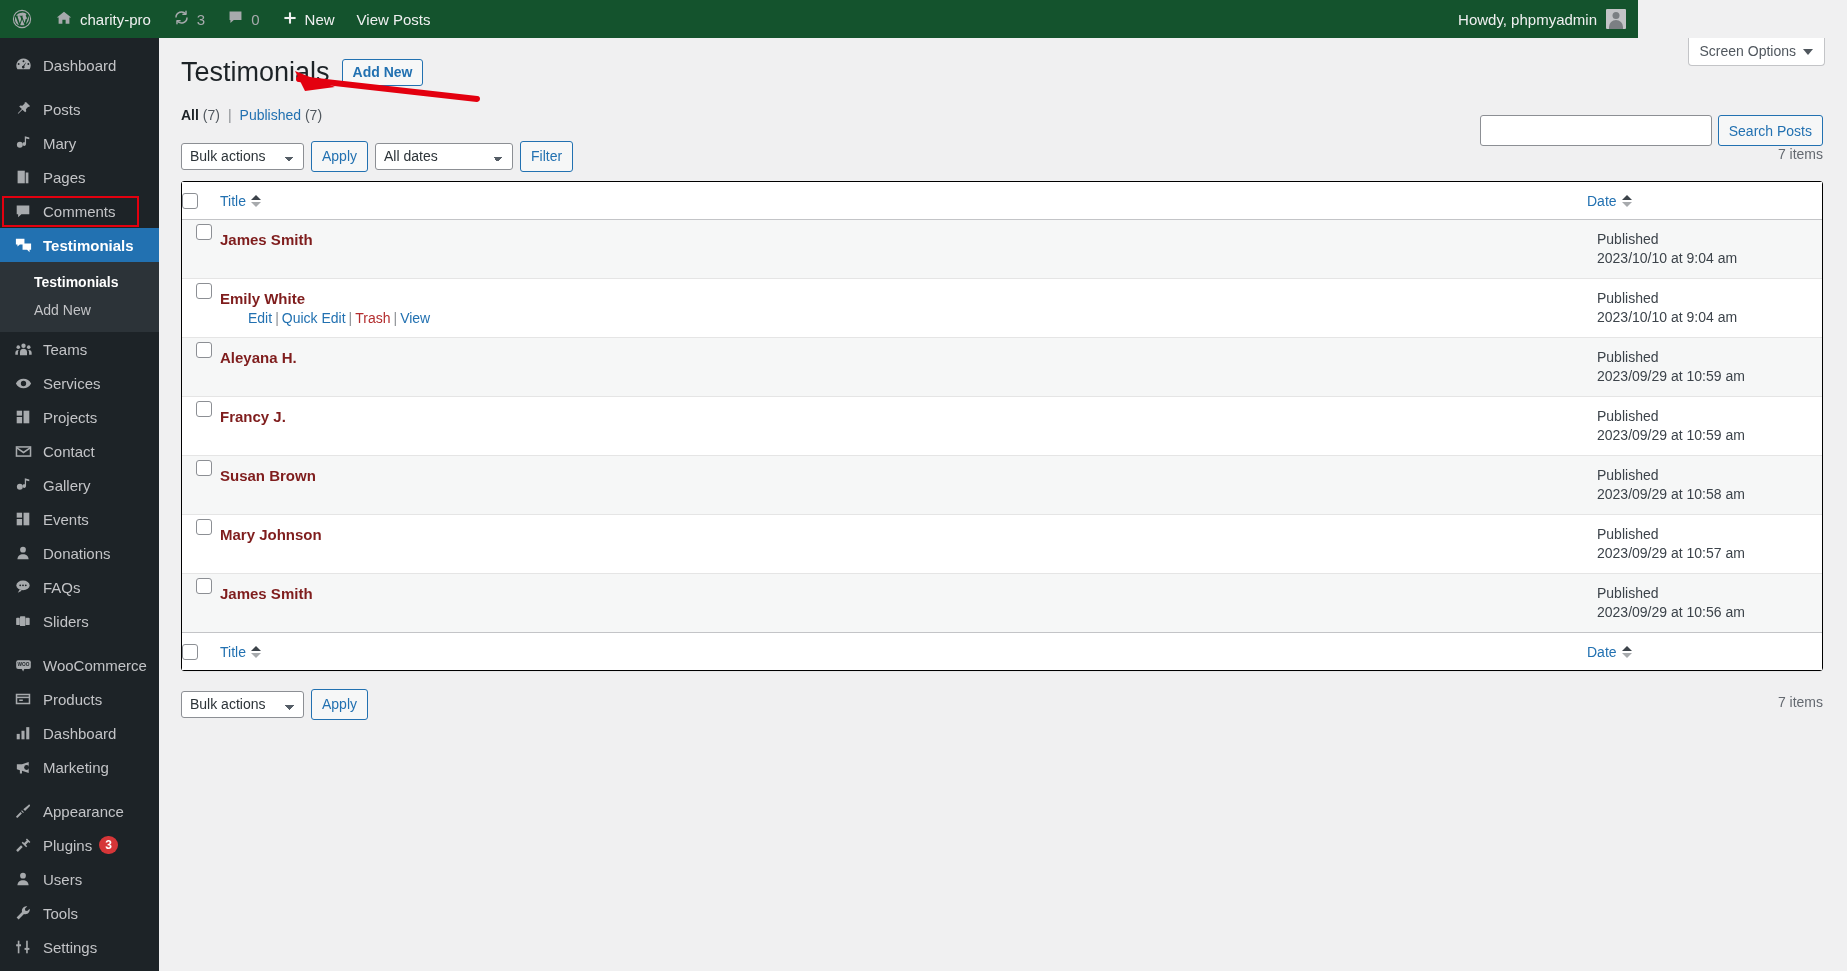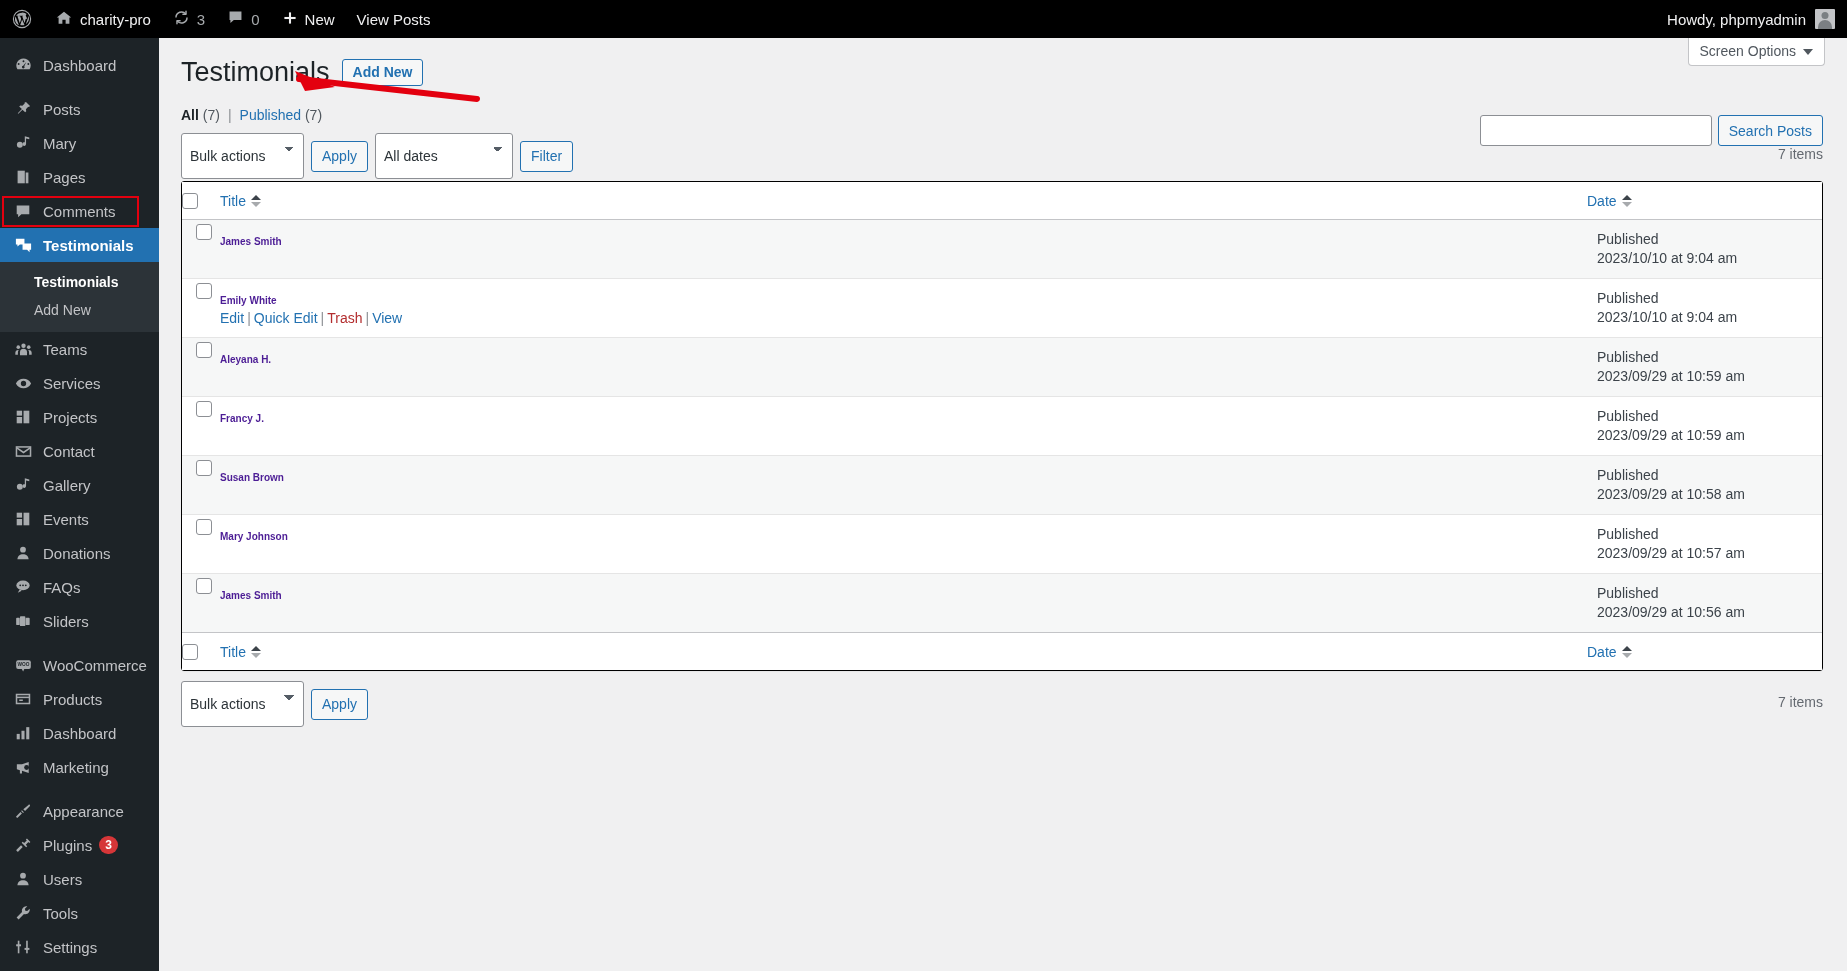--- a/index.html
+++ b/index.html
@@ -8,22 +8,22 @@
     width: 1847px; height: 971px;
     overflow: hidden;
     font-family: "Liberation Sans", sans-serif;
     background: #f0f0f1;
   }
   body { font-size: 15px; color: #3c434a; }
 
   
   #adminbar {
     position: absolute; top: 0; left: 0;
-    width: 1847px; height: 38px;
-    background: #000000;
+    width: 1638px; height: 38px;
+    background: #14532d;
     color: #f0f0f1;
     display: flex; align-items: center;
     font-size: 15px;
     z-index: 50;
   }
   .ab-item {
     display: flex; align-items: center; gap: 7px;
     height: 38px; padding: 0 11px;
     color: #f0f0f1; white-space: nowrap;
   }
@@ -152,21 +152,21 @@
     line-height: 1;
   }
 
   
   .tablenav {
     display: flex; align-items: center; gap: 7px;
     margin-top: 17px; position: relative; height: 32px;
   }
   .tablenav.bottom { margin-top: 17px; }
   select.wp-select {
-    height: 46px; min-width: 108px;
+    height: 27px; min-width: 108px;
     border: 1px solid #8c8f94; border-radius: 3px;
     background: #fff; color: #2c3338; font-size: 14px;
     padding: 0 24px 0 8px;
     font-family: "Liberation Sans", sans-serif;
     -webkit-appearance: none; appearance: none;
     background-image: linear-gradient(45deg, transparent 50%, #555d66 50%), linear-gradient(135deg, #555d66 50%, transparent 50%);
     background-position: calc(100% - 14px) 13px, calc(100% - 9px) 13px;
     background-size: 5px 5px, 5px 5px;
     background-repeat: no-repeat;
   }
@@ -198,27 +198,27 @@
     width: 38px; padding-left: 14px; padding-right: 0; vertical-align: top;
   }
   th.col-date, td.col-date { width: 235px; padding-left: 10px; }
   td.col-title { padding: 11px 10px 11px 0; vertical-align: top; }
   td.col-date { padding: 11px 10px 11px 10px; vertical-align: top; }
   tbody tr { background: #fff; }
   tbody tr:nth-child(odd) { background: #f6f7f7; }
   tbody td { border-bottom: 1px solid #e5e5e5; }
   tbody tr:last-child td { border-bottom: none; }
   .row-title {
-    font-size: 10px; font-weight: 700; color: #4c1d95; text-decoration: none;
+    font-size: 15px; font-weight: 700; color: #7f1d1d; text-decoration: none;
     display: inline-block;
   }
   .row-actions {
     font-size: 14px; color: #8c8f94; margin-top: 3px; visibility: hidden;
   }
-  .row-actions.visible { visibility: visible; }
+  .row-actions.visible { visibility: visible; margin-left: 28px; }
   .row-actions a { color: #2271b1; text-decoration: none; }
   .row-actions a.trash { color: #b32d2e; }
   .row-actions .sep { padding: 0 3px; color: #8c8f94; }
   .post-state { font-size: 14px; color: #3c434a; }
   .post-date { font-size: 14px; color: #3c434a; margin-top: 3px; }
   .cb {
     width: 16px; height: 16px; margin-top: 3px;
     border: 1px solid #8c8f94; border-radius: 3px; background: #fff;
     display: block;
   }

